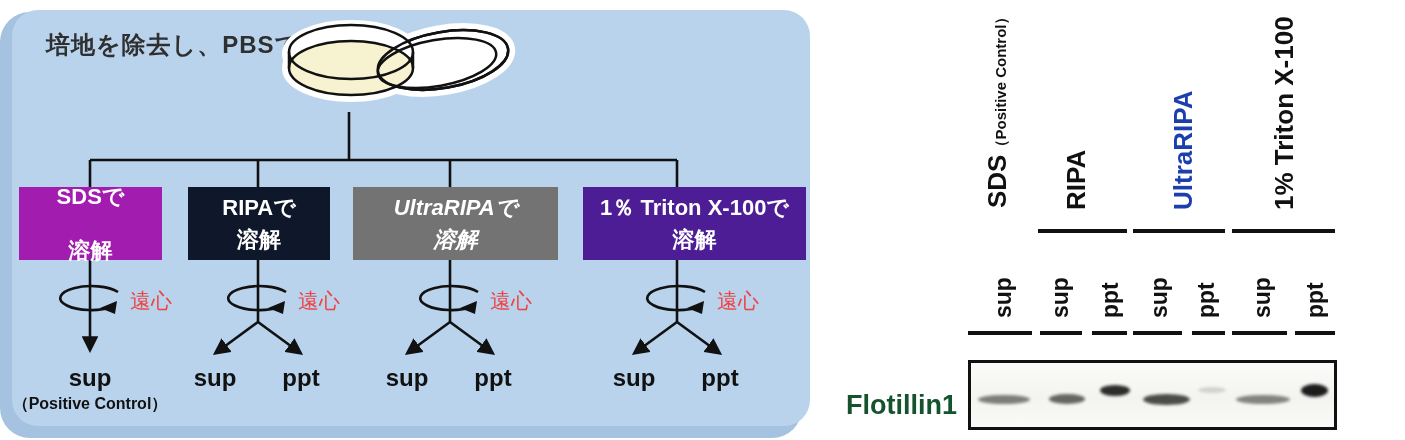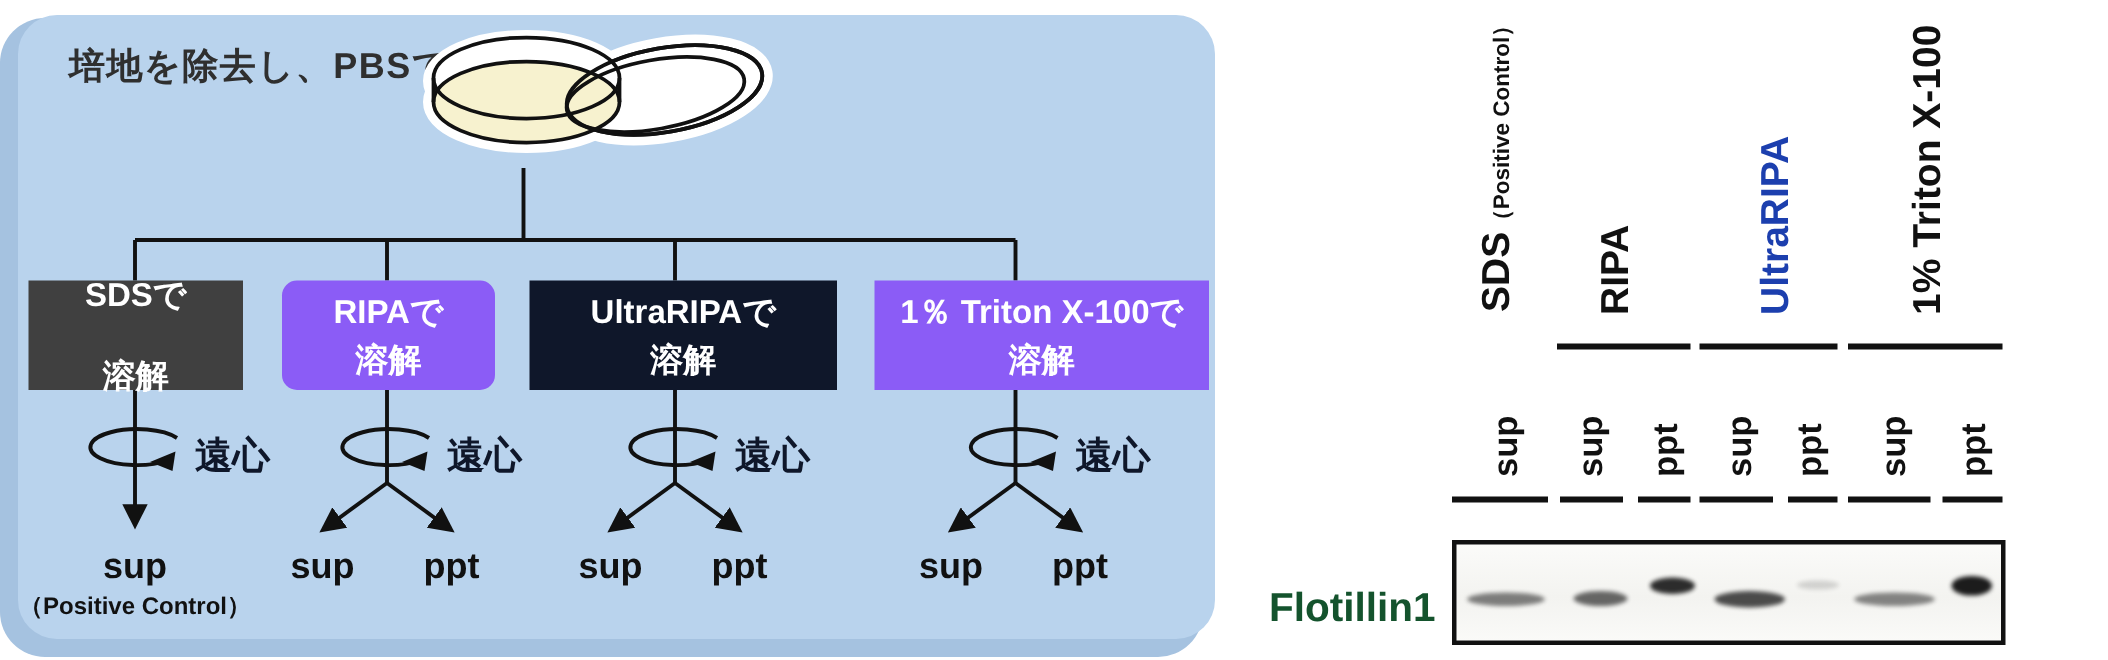--- a/index.html
+++ b/index.html
@@ -10,21 +10,21 @@
   #panel-back { left:0; top:12px; width:802px; height:426px; border-radius:30px; }
   #panel { left:12px; top:10px; width:798px; height:416px; border-radius:26px; }
   #heading { left:46px; top:28px; font-size:24px; font-weight:bold; color:#2f2f2f; line-height:34px; letter-spacing:1px; }
 
   .flow-box { top:187px; height:73px; color:#fff; font-weight:bold; font-size:22px; line-height:1.42; text-align:center; display:flex; flex-direction:column; justify-content:center; }
   #box-0 { left:19px;  width:143px; }
   #box-1 { left:188px; width:142px; }
   #box-2 { left:353px; width:205px; }
   #box-3 { left:583px; width:223px; }
 
-  .spin-label { top:287px; font-size:25px; font-weight:bold; color:#0f172a; }
+  .spin-label { top:287px; font-size:21px; font-weight:normal; color:#ef4444; }
   .out-label  { top:364px; transform:translateX(-50%); font-size:24px; font-weight:bold; color:#111; white-space:nowrap; }
   #pc-note    { left:90px; top:394px; transform:translateX(-50%); font-size:16px; font-weight:bold; color:#111; white-space:nowrap; }
 
   
   .vlabel { position:absolute; white-space:nowrap; transform:rotate(-90deg); transform-origin:0 100%; font-weight:bold; color:#111; }
   .col-label { font-size:26px; line-height:30px; height:30px; }
   .col-sub   { font-size:15px; }
   .lane-label { font-size:23px; line-height:26px; height:26px; }
   .group-line { top:229px; height:4px; background:#111; }
   .lane-line  { top:331px; height:4px; background:#111; }
@@ -94,33 +94,33 @@
     <path transform="translate(677 298)" d="M 28 -6 A 31 12 0 1 0 22 9"></path>
   </g>
   <g fill="#111" stroke="none">
     <polygon transform="translate(90 298)" points="27,3 10,10 25,16"></polygon>
     <polygon transform="translate(258 298)" points="27,3 10,10 25,16"></polygon>
     <polygon transform="translate(450 298)" points="27,3 10,10 25,16"></polygon>
     <polygon transform="translate(677 298)" points="27,3 10,10 25,16"></polygon>
   </g>
 </svg>
 
-<div class="abs flow-box" id="box-0" style="background: #404040; gap: 23px;">
+<div class="abs flow-box" id="box-0" style="background: #a21caf; gap: 23px;">
   <span>SDSで</span>
   <span>溶解</span>
 </div>
-<div class="abs flow-box" id="box-1" style="background: #8b5cf6; border-radius: 10px;">
+<div class="abs flow-box" id="box-1" style="background: #0f172a;">
   <span>RIPAで</span>
   <span>溶解</span>
 </div>
-<div class="abs flow-box" id="box-2" style="background: #0f172a;">
+<div class="abs flow-box" id="box-2" style="background: #737373; font-style: italic;">
   <span>UltraRIPAで</span>
   <span>溶解</span>
 </div>
-<div class="abs flow-box" id="box-3" style="background: #8b5cf6; text-align: center;">
+<div class="abs flow-box" id="box-3" style="background: #4c1d95; text-align: center;">
   <span>1％ Triton X-100で</span>
   <span>溶解</span>
 </div>
 
 <span class="abs spin-label" style="left:130px;">遠心</span>
 <span class="abs spin-label" style="left:298px;">遠心</span>
 <span class="abs spin-label" style="left:490px;">遠心</span>
 <span class="abs spin-label" style="left:717px;">遠心</span>
 
 <span class="abs out-label" style="left:90px;">sup</span>

